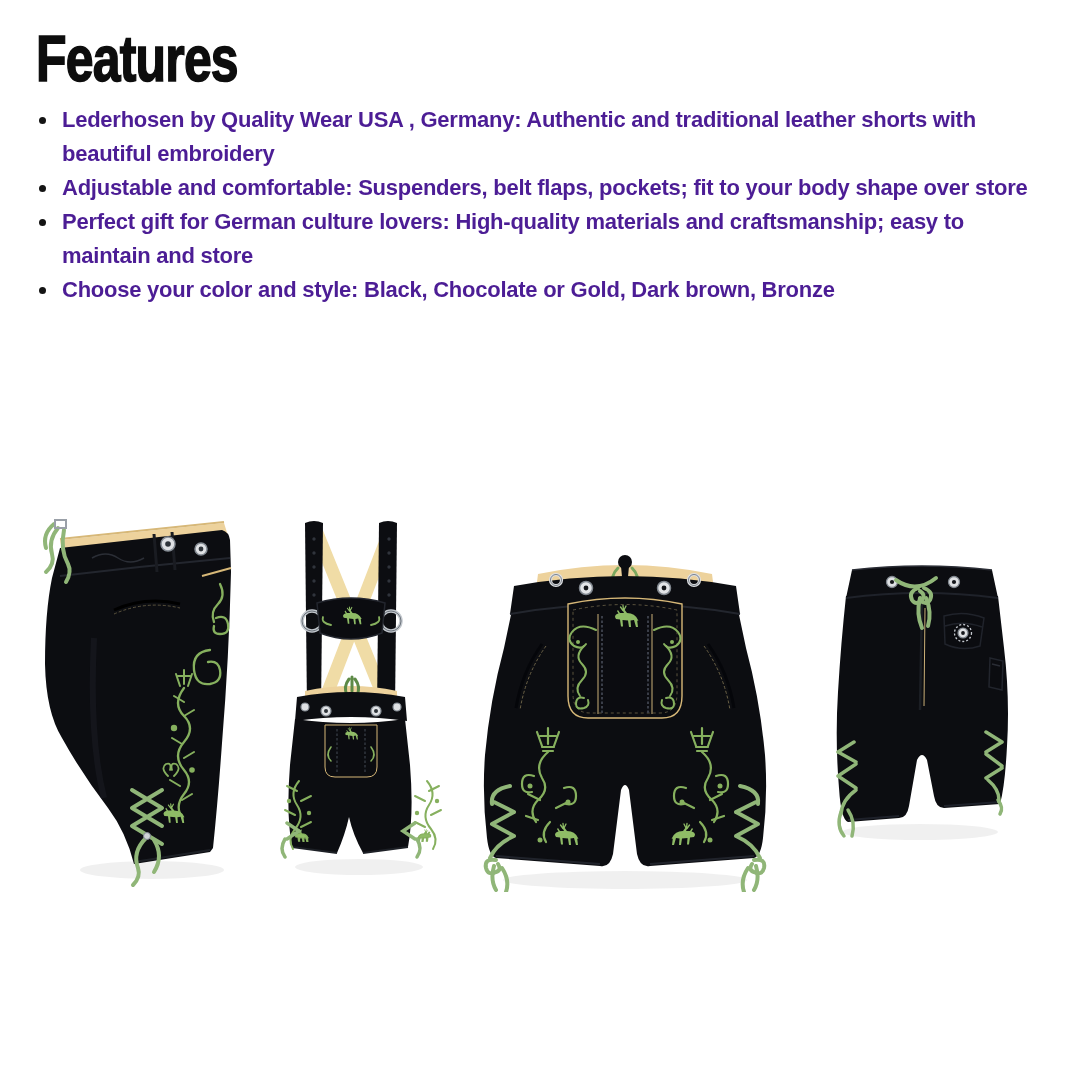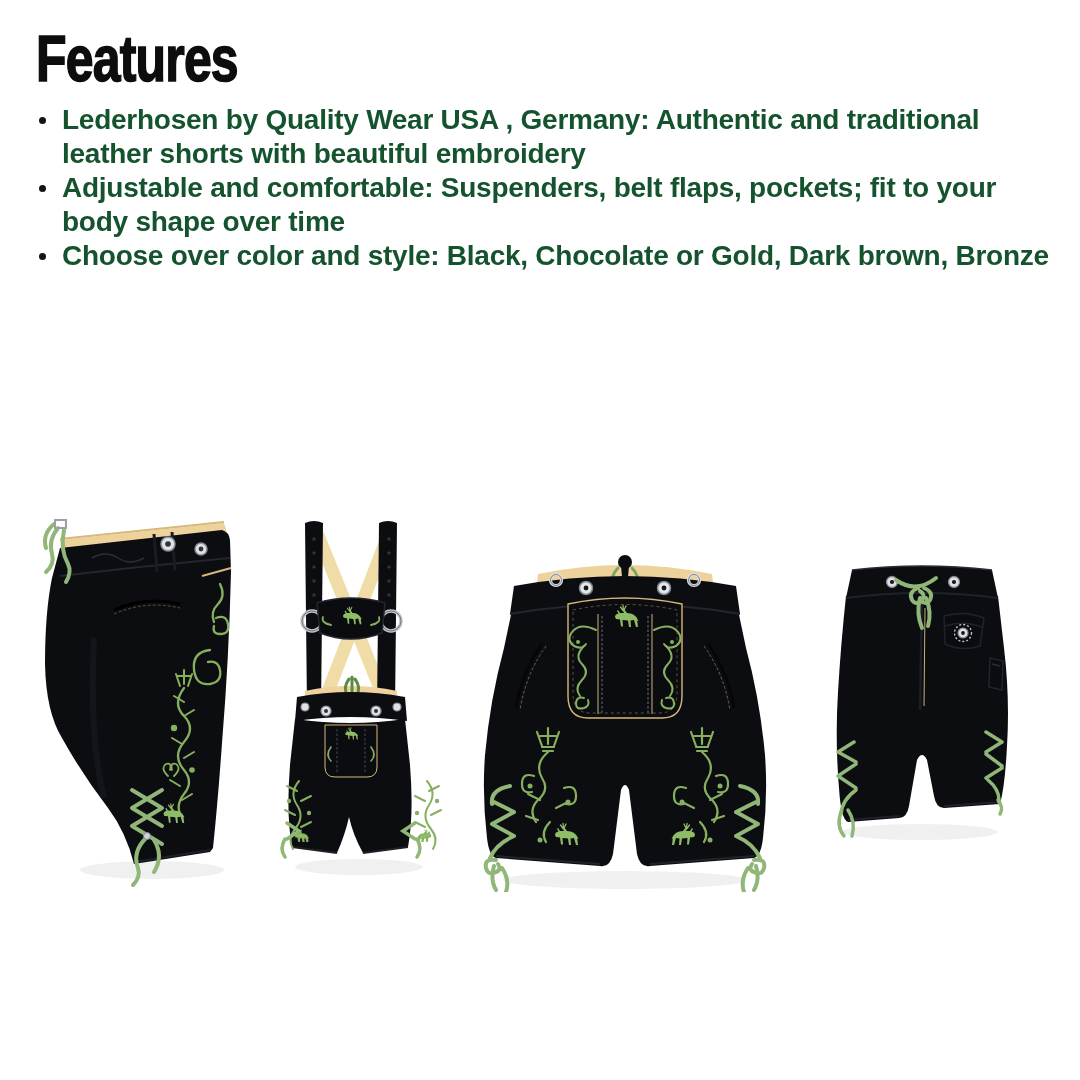--- a/index.html
+++ b/index.html
@@ -14,22 +14,22 @@
     transform:scaleX(0.78);transform-origin:left top;
     -webkit-text-stroke:1.6px #0d0d0d;
     white-space:nowrap;
   }
   .features-list{
     position:absolute;left:36px;top:103px;width:1014px;
     margin:0;padding:0;list-style:none;
   }
   .features-list li{
     position:relative;padding-left:26px;margin:0;
-    font-size:28px;line-height:34px;font-weight:bold;
-    letter-spacing:-0.25px;color:#14532d;
+    font-size:22px;line-height:34px;font-weight:bold;
+    letter-spacing:-0.25px;color:#4c1d95;
   }
   .bullet-dot{
     position:absolute;left:3px;top:14px;width:7px;height:7px;
     border-radius:50%;background:#141414;display:block;
   }
   .product{position:absolute;}
 </style>
 </head>
 <body>
 
@@ -59,22 +59,23 @@
       <circle cx="60" cy="290" r="2.5" fill="#86b05e"></circle>
       <use href="#deer" transform="translate(100,276) scale(-1,1)"></use>
     </g>
   </defs>
 </svg>
 
 <h1 class="page-title">Features</h1>
 
 <ul class="features-list">
   <li><span class="bullet-dot"></span><span>Lederhosen by Quality Wear USA , Germany: Authentic and traditional leather shorts with beautiful embroidery</span></li>
-  <li><span class="bullet-dot"></span><span>Adjustable and comfortable: Suspenders, belt flaps, pockets; fit to your body shape over time</span></li>
-  <li><span class="bullet-dot"></span><span>Choose over color and style: Black, Chocolate or Gold, Dark brown, Bronze</span></li>
+  <li><span class="bullet-dot"></span><span>Adjustable and comfortable: Suspenders, belt flaps, pockets; fit to your body shape over store</span></li>
+  <li><span class="bullet-dot"></span><span>Perfect gift for German culture lovers: High-quality materials and craftsmanship; easy to maintain and store</span></li>
+  <li><span class="bullet-dot"></span><span>Choose your color and style: Black, Chocolate or Gold, Dark brown, Bronze</span></li>
 </ul>
 
 <svg class="product" style="left:34px;top:518px" width="212" height="372" viewBox="0 0 212 372">
   <ellipse cx="118" cy="352" rx="72" ry="9" fill="#000" opacity="0.06"></ellipse>
   <g>
     <path d="M26,22 L190,5 L196,24 L30,46 Z" fill="#edd29c"></path>
     <path d="M26,21 L190,4" stroke="#d7b878" stroke-width="2" fill="none"></path>
     <path d="M26,30 L188,12 Q195,14 196,22 L197,54 Q195,140 188,225 Q184,282 179,330 L176,334 L100,346 Q92,314 74,290 Q48,256 28,220 Q12,194 11,146 Q11,94 18,60 Z" fill="#0c0d11"></path>
     <path d="M26,58 Q110,48 196,40" stroke="#23262e" stroke-width="2" fill="none"></path>
     <path d="M58,40 q14,-8 26,0 q12,8 26,0" stroke="#2b2e36" stroke-width="1.5" fill="none"></path>

